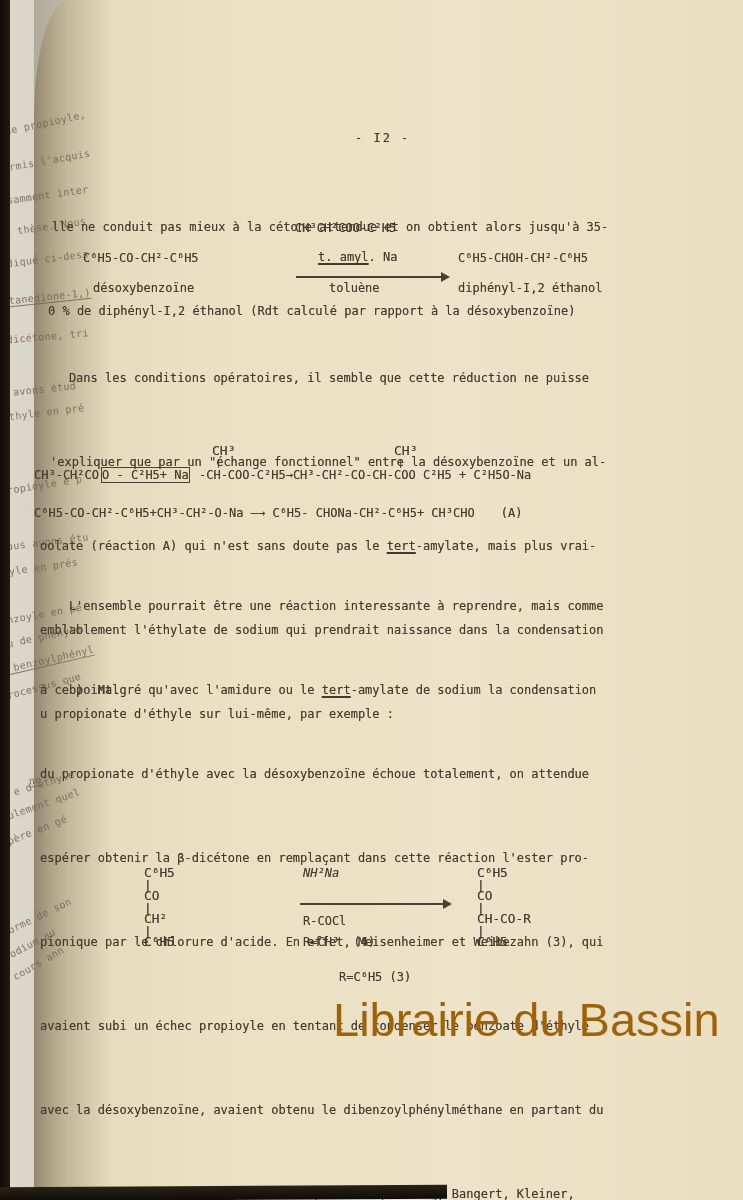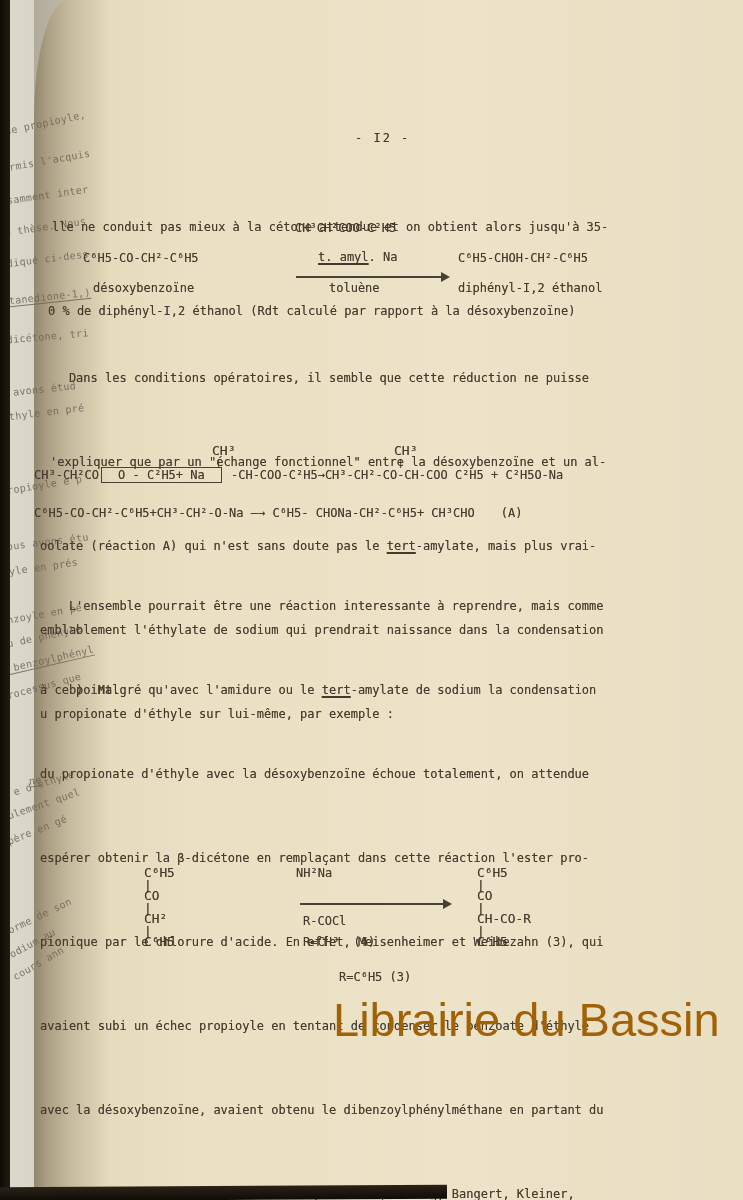--- a/index.html
+++ b/index.html
@@ -61,21 +61,21 @@
   .block { line-height:28px; }
   .u { text-decoration:underline; text-decoration-thickness:1.5px; text-underline-offset:2px; }
 
   .rxn-arrow { position:absolute; height:2px; background:#4a4136; }
   .rxn-arrow::after {
     content:""; position:absolute; right:-2px; top:-4px;
     border-left:9px solid #4a4136; border-top:5px solid transparent; border-bottom:5px solid transparent;
   }
 
   .boxed {
-    border:1.5px solid #4a4136; padding:0px 16px; margin:0 2px; display:inline-block;
+    border:1.5px solid #4a4136; padding:0px 0; margin:0 2px; display:inline-block;
   }
   .eq-label { position:absolute; font-size:13px; }
   .eq-bar { position:absolute; font-size:9px; }
 
   .col { line-height:11.5px; font-size:12.8px; }
 
   .watermark {
     position:absolute; left:333px; top:992px; z-index:7;
     font-family:"Liberation Sans", sans-serif;
     font-size:47px; letter-spacing:0px; white-space:nowrap;
@@ -171,21 +171,21 @@
     </div>
 
     <div>
       <div class="typed col" style="left:144px; top:867px;">C⁶H5
 |
 CO
 |
 CH²
 |
 C⁶H5</div>
-      <div class="typed" style="left:296px; top:866px;">NH²Na</div>
+      <div class="typed" style="left:303px; top:866px;font-style:italic;">NH²Na</div>
       <div class="rxn-arrow" style="left:300px; top:903px; width:150px;"></div>
       <div class="typed" style="left:303px; top:914px;">R-COCl</div>
       <div class="typed" style="left:303px; top:970px;margin-left:36px;">R=C⁶H5 (3)</div>
       <div class="typed" style="left:303px; top:935px;">R=CH³  (4)</div>
       <div class="typed col" style="left:477px; top:867px;">C⁶H5
 |
 CO
 |
 CH-CO-R
 |

